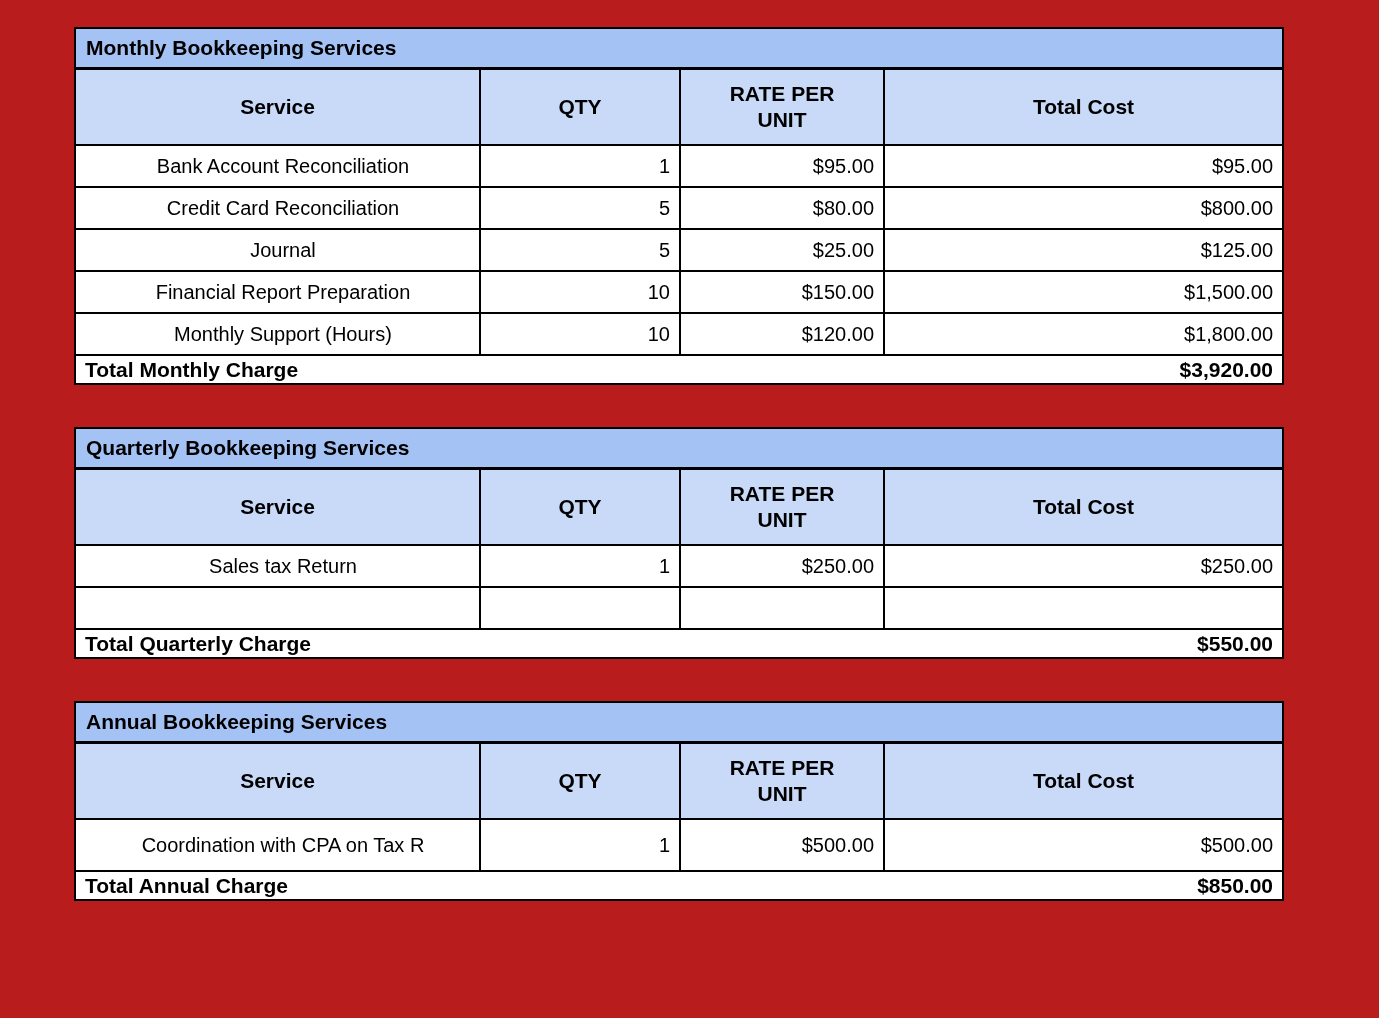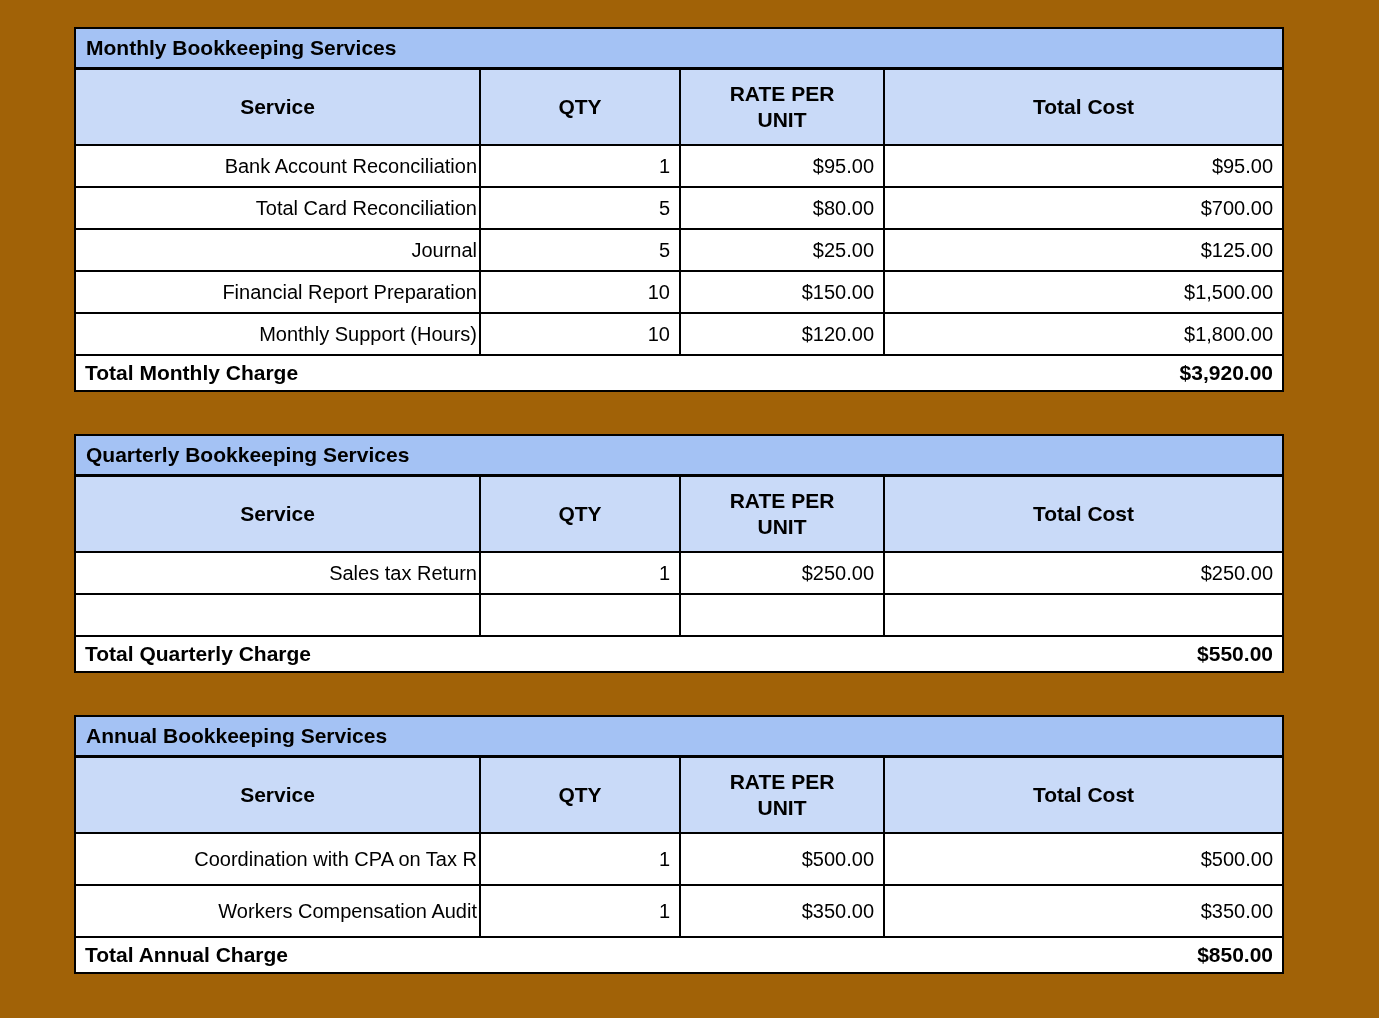--- a/index.html
+++ b/index.html
@@ -5,21 +5,21 @@
   * { box-sizing: border-box; margin: 0; padding: 0; }
   html, body {
     background: #ffffff;
     font-family: "Liberation Sans", "DejaVu Sans", sans-serif;
     color: #000;
   }
   .page {
     width: 1379px;
     height: 1018px;
     padding: 27px 0 0 74px;
-    background: #a16207;
+    background: #b91c1c;
   }
   table.svc-table {
     border-collapse: collapse;
     width: 1208px;
     table-layout: fixed;
     margin-bottom: 42px;
   }
   table.svc-table td, table.svc-table th {
     border: 2px solid #000;
     overflow: hidden;
@@ -53,32 +53,32 @@
     max-width: 120px;
   }
   tr.data-row td {
     height: 42px;
     font-size: 20px;
     vertical-align: middle;
     background: #fff;
   }
   table.svc-table.t-annual tr.data-row td { height: 52px; }
   td.c-service {
-    text-align: right;
+    text-align: center;
     padding-left: 13px;
     padding-right: 2px;
     white-space: nowrap;
   }
   td.c-num {
     text-align: right;
     padding-right: 9px;
     white-space: nowrap;
   }
   tr.total-row td {
-    height: 36px;
+    height: 29px;
     font-size: 21px;
     font-weight: bold;
     vertical-align: middle;
     background: #fff;
   }
   .total-flex {
     display: flex;
     justify-content: space-between;
     align-items: center;
     padding: 0 9px 0 9px;
@@ -106,24 +106,24 @@
       <th class="hc-rate"><span>RATE PER UNIT</span></th>
       <th>Total Cost</th>
     </tr>
     <tr class="data-row">
       <td class="c-service">Bank Account Reconciliation</td>
       <td class="c-num">1</td>
       <td class="c-num">$95.00</td>
       <td class="c-num">$95.00</td>
     </tr>
     <tr class="data-row">
-      <td class="c-service">Total Card Reconciliation</td>
+      <td class="c-service">Credit Card Reconciliation</td>
       <td class="c-num">5</td>
       <td class="c-num">$80.00</td>
-      <td class="c-num">$700.00</td>
+      <td class="c-num">$800.00</td>
     </tr>
     <tr class="data-row">
       <td class="c-service">Journal</td>
       <td class="c-num">5</td>
       <td class="c-num">$25.00</td>
       <td class="c-num">$125.00</td>
     </tr>
     <tr class="data-row">
       <td class="c-service">Financial Report Preparation</td>
       <td class="c-num">10</td>
@@ -203,26 +203,20 @@
       <th>QTY</th>
       <th class="hc-rate"><span>RATE PER UNIT</span></th>
       <th>Total Cost</th>
     </tr>
     <tr class="data-row">
       <td class="c-service">Coordination with CPA on Tax R</td>
       <td class="c-num">1</td>
       <td class="c-num">$500.00</td>
       <td class="c-num">$500.00</td>
     </tr>
-    <tr class="data-row">
-      <td class="c-service">Workers Compensation Audit</td>
-      <td class="c-num">1</td>
-      <td class="c-num">$350.00</td>
-      <td class="c-num">$350.00</td>
-    </tr>
     <tr class="total-row">
       <td colspan="4">
         <div class="total-flex">
           <span>Total Annual Charge</span>
           <span>$850.00</span>
         </div>
       </td>
     </tr>
   </tbody>
     </table>

